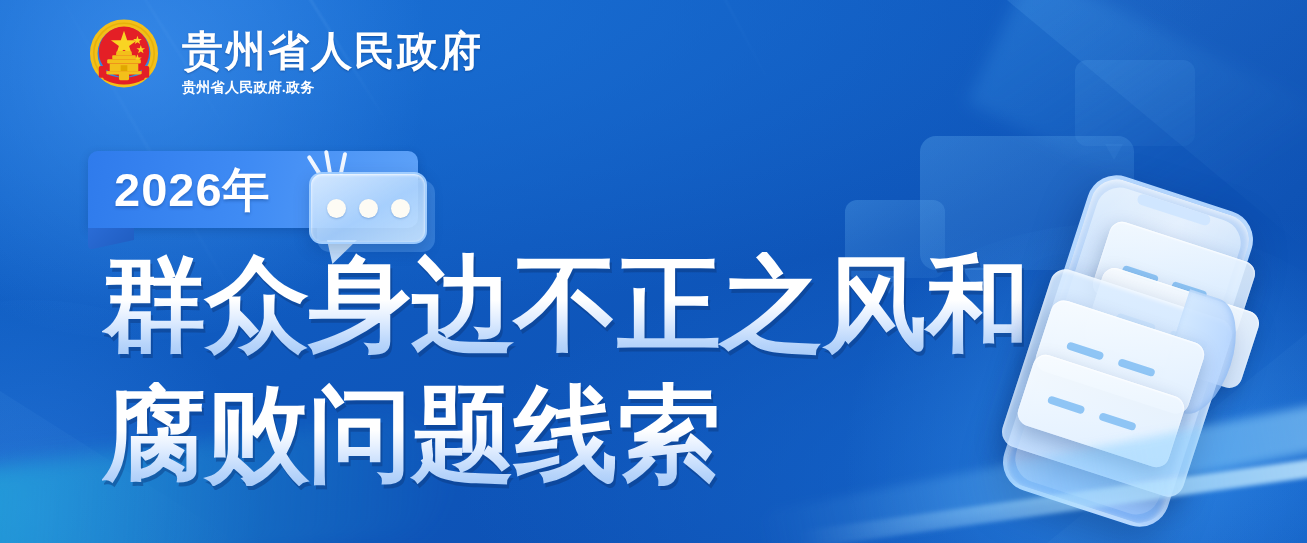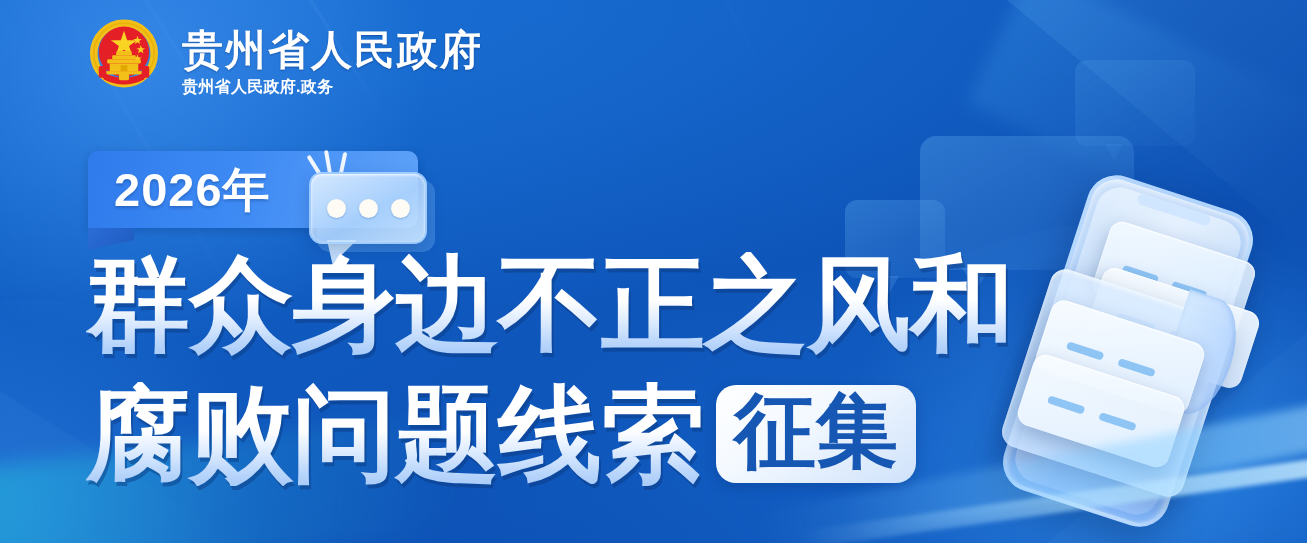--- a/index.html
+++ b/index.html
@@ -68,21 +68,21 @@
   .emblem{position:relative;width:84px;height:84px;flex:0 0 84px;}
   .emblem svg{display:block;width:84px;height:84px;}
 
   .gov-text{display:flex;flex-direction:column;justify-content:center;margin-top:14px;}
   .gov-title{
     font-size:41px;line-height:1.08;font-weight:700;color:#ffffff;
     letter-spacing:2px;white-space:nowrap;
     text-shadow:0 1px 2px rgba(0,30,80,.35);
   }
   .gov-sub{display:flex;align-items:baseline;gap:14px;margin-top:5px;white-space:nowrap;}
-  .gov-sub-cn{font-size:16px;font-weight:700;color:#ffffff;letter-spacing:.3px;}
+  .gov-sub-cn{font-size:14px;font-weight:700;color:#ffffff;letter-spacing:.3px;font-family:Liberation Serif, serif;}
   .gov-sub-url{font-size:16px;font-weight:700;color:#ffffff;letter-spacing:.2px;}
 
   
   .year-ribbon{position:absolute;left:88px;top:151px;width:330px;height:77px;}
   .year-ribbon .rib-body{
     position:absolute;inset:0;
     background:linear-gradient(100deg,#2f7bec 0%,#3f8bf4 48%,#5ea2f8 100%);
     border-radius:10px 10px 10px 0;
     box-shadow:0 3px 10px rgba(4,40,100,.22);
   }
@@ -118,21 +118,21 @@
   .chat-icon .dots{position:absolute;left:10px;top:20px;width:118px;height:72px;
     display:flex;align-items:center;justify-content:center;gap:13px;}
   .chat-icon .dot{width:19px;height:19px;border-radius:50%;background:#fdfbf4;
     box-shadow:0 1px 2px rgba(40,90,160,.30);}
   .spark{position:absolute;background:#f2f7ff;border-radius:3px;}
   .spark.sp1{left:13px;top:2px;width:4px;height:22px;transform:rotate(-32deg);}
   .spark.sp2{left:27px;top:-2px;width:4px;height:24px;transform:rotate(-10deg);}
   .spark.sp3{left:42px;top:0px;width:4px;height:23px;transform:rotate(12deg);}
 
   
-  .headline{position:absolute;left:86px;top:252px;width:900px;}
+  .headline{position:absolute;left:102px;top:252px;width:900px;}
   .hl-line{
     font-size:104px;line-height:104px;font-weight:700;letter-spacing:-1px;
     white-space:nowrap;display:flex;align-items:center;
     font-family:"Liberation Sans","DejaVu Sans",sans-serif;
   }
   .hl-grad{
     background:linear-gradient(180deg,#ffffff 0%,#ffffff 46%,#e2eeff 64%,#b8d5fb 88%,#a8cbf8 100%);
     -webkit-background-clip:text;background-clip:text;color:transparent;
     -webkit-text-fill-color:transparent;
     filter:drop-shadow(2px 4px 0px rgba(10,55,125,.45));
@@ -289,23 +289,20 @@
       <span class="dot"></span>
     </div>
   </div>
 
   <div class="headline">
     <div class="hl-line">
       <span class="hl-grad">群众身边不正之风和</span>
     </div>
     <div class="hl-line hl-line2">
       <span class="hl-grad">腐败问题线索</span>
-      <span class="hl-badge">
-        <span>征集</span>
-      </span>
     </div>
   </div>
 
   <div class="phone-wrap">
     <div class="phone">
       <div class="phone-screen">
         <div class="phone-gloss"></div>
       </div>
       <div class="phone-notch"></div>
     </div>

